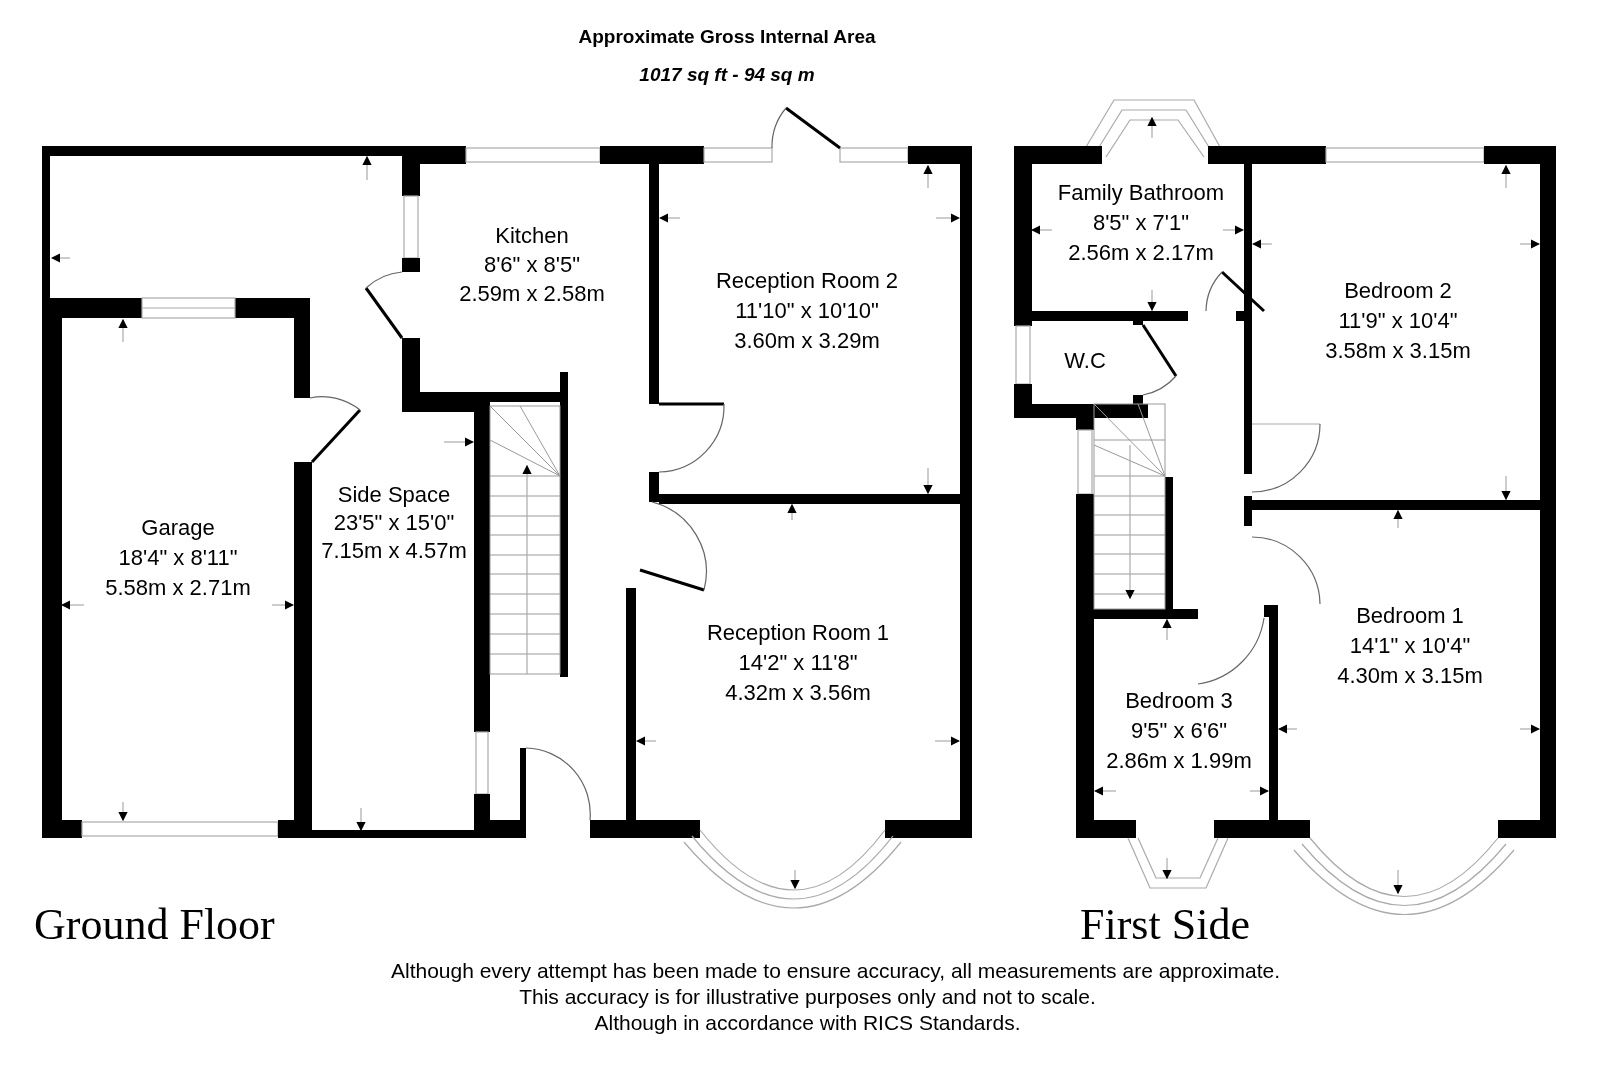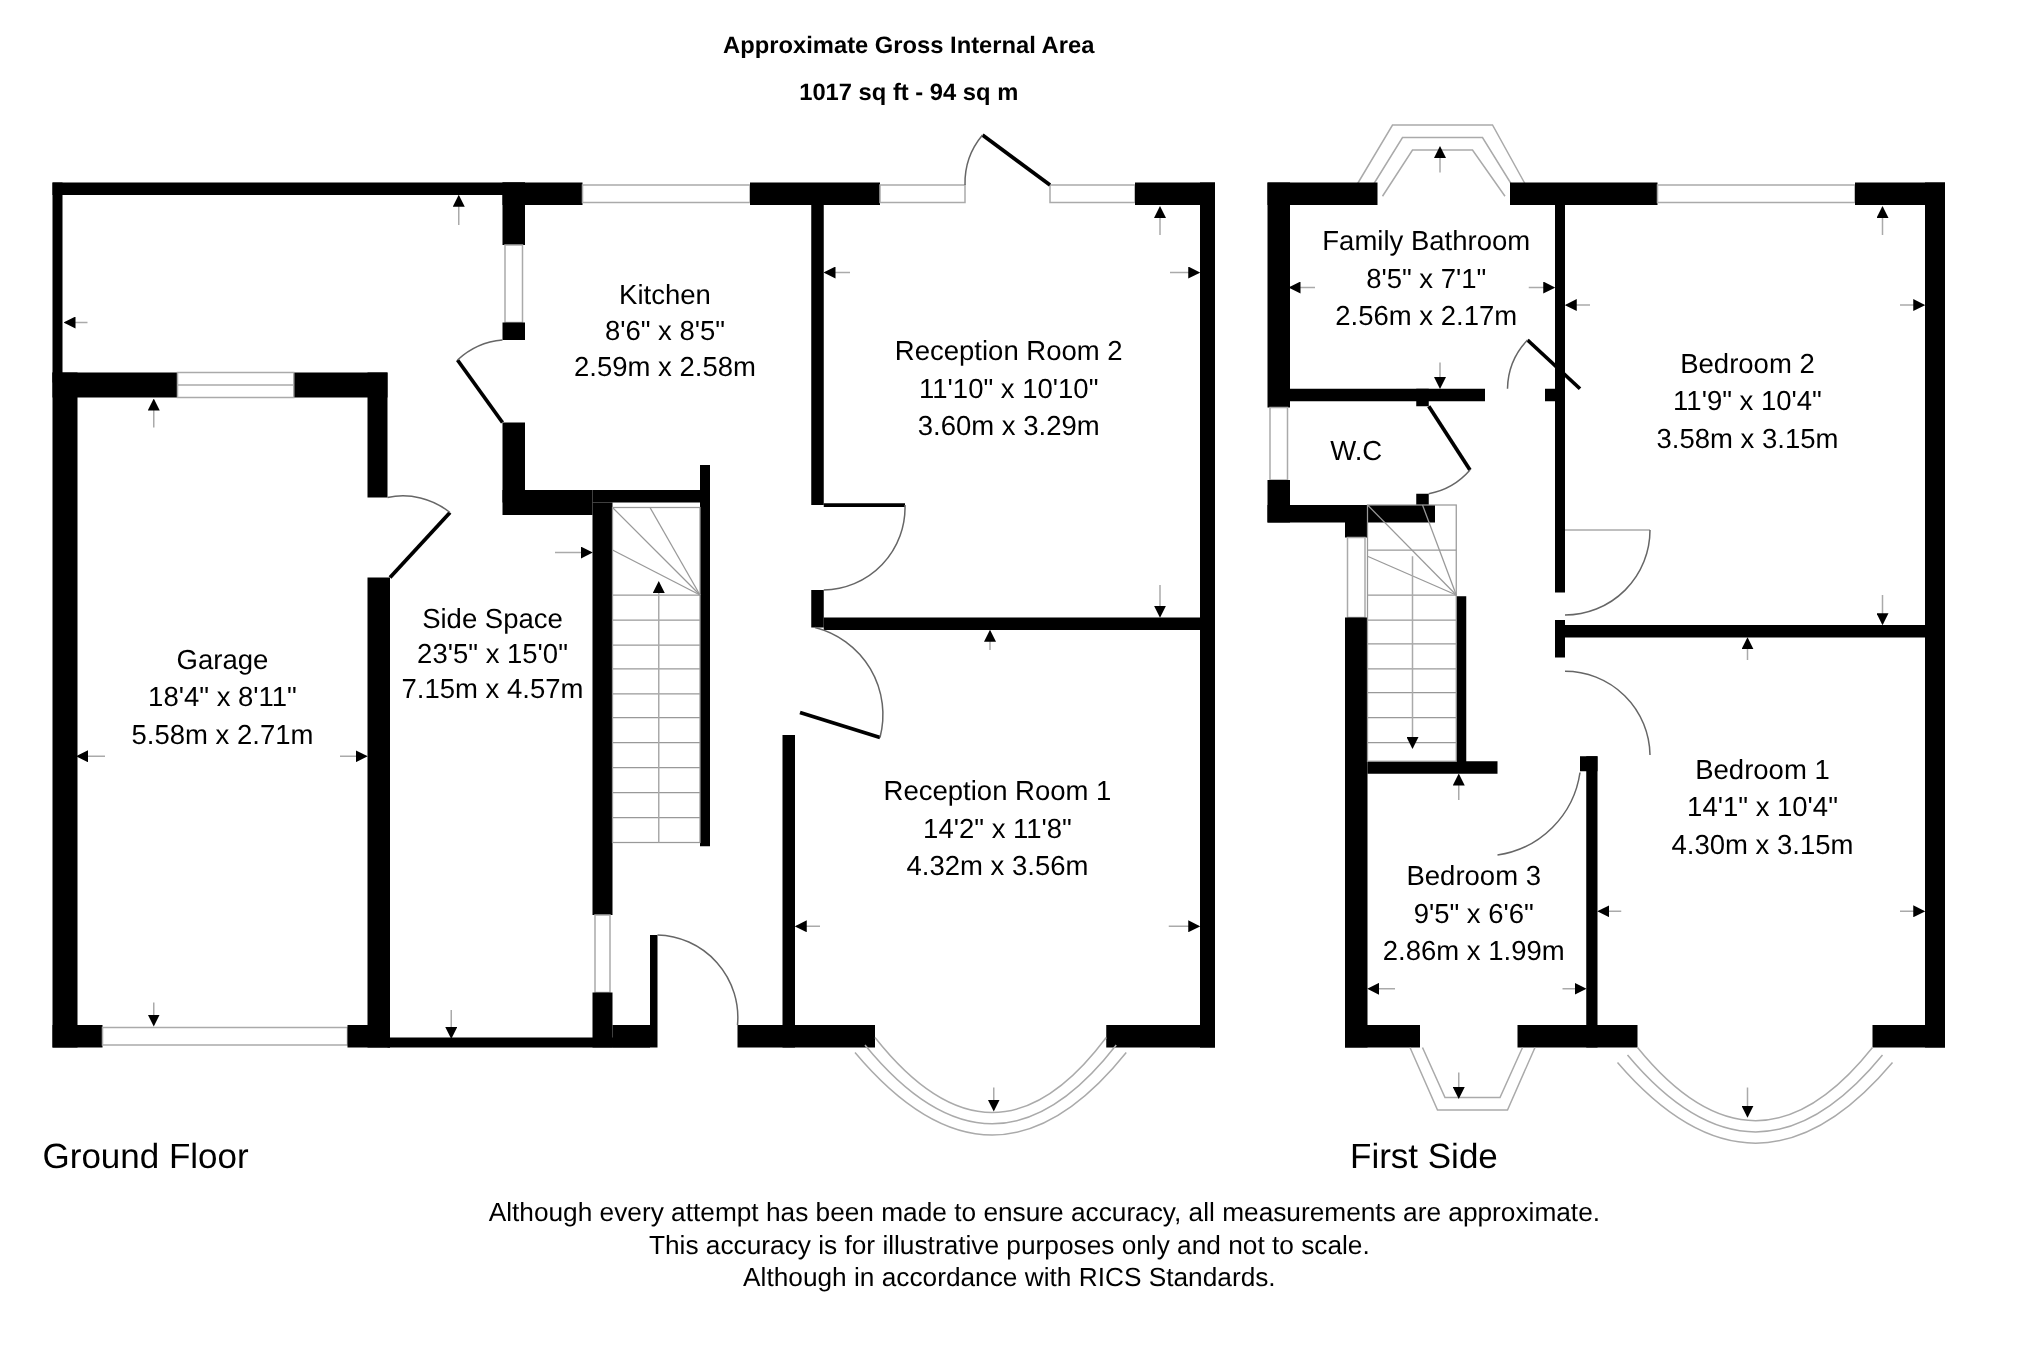--- a/index.html
+++ b/index.html
@@ -1,21 +1,21 @@
 <!DOCTYPE html>
 <html><head>
 <meta charset="utf-8">
 <style>
   html, body { margin:0; padding:0; background:#ffffff; }
   body { width:1615px; height:1080px; position:relative; overflow:hidden; font-family:"Liberation Sans", sans-serif; color:#000; }
   .title { position:absolute; left:0; width:1420px; text-align:center; font-weight:bold; font-size:19px; line-height:34px;margin-left:17px; }
   .t1 { top:20px; }
-  .t2 { top:58px; }
+  .t2 { top:58px;font-style:italic; }
   svg.plan { position:absolute; left:0; top:0; }
-  .floor-label { position:absolute; font-size:28px; line-height:40px; }
+  .floor-label { position:absolute; font-size:44px; line-height:40px;font-family:Liberation Serif, serif; }
   .disclaimer { position:absolute; left:0; width:1615px; text-align:center; font-size:21px; line-height:26px; }
   .room-label { font-family:"Liberation Sans", sans-serif; font-size:22px; fill:#000; text-anchor:middle; }
   .wall { fill:#000; }
   .win { fill:#fff; stroke:#aaa; stroke-width:1.2; }
   .winline { stroke:#aaa; stroke-width:1.2; fill:none; }
   .door-leaf { stroke:#000; stroke-width:3; }
   .door-arc { stroke:#666; stroke-width:1.2; fill:none; }
   .stair { stroke:#999; stroke-width:1; fill:none; }
   .arrow { stroke:#aaa; stroke-width:1.2; }
   .arrowhead { fill:#000; }

